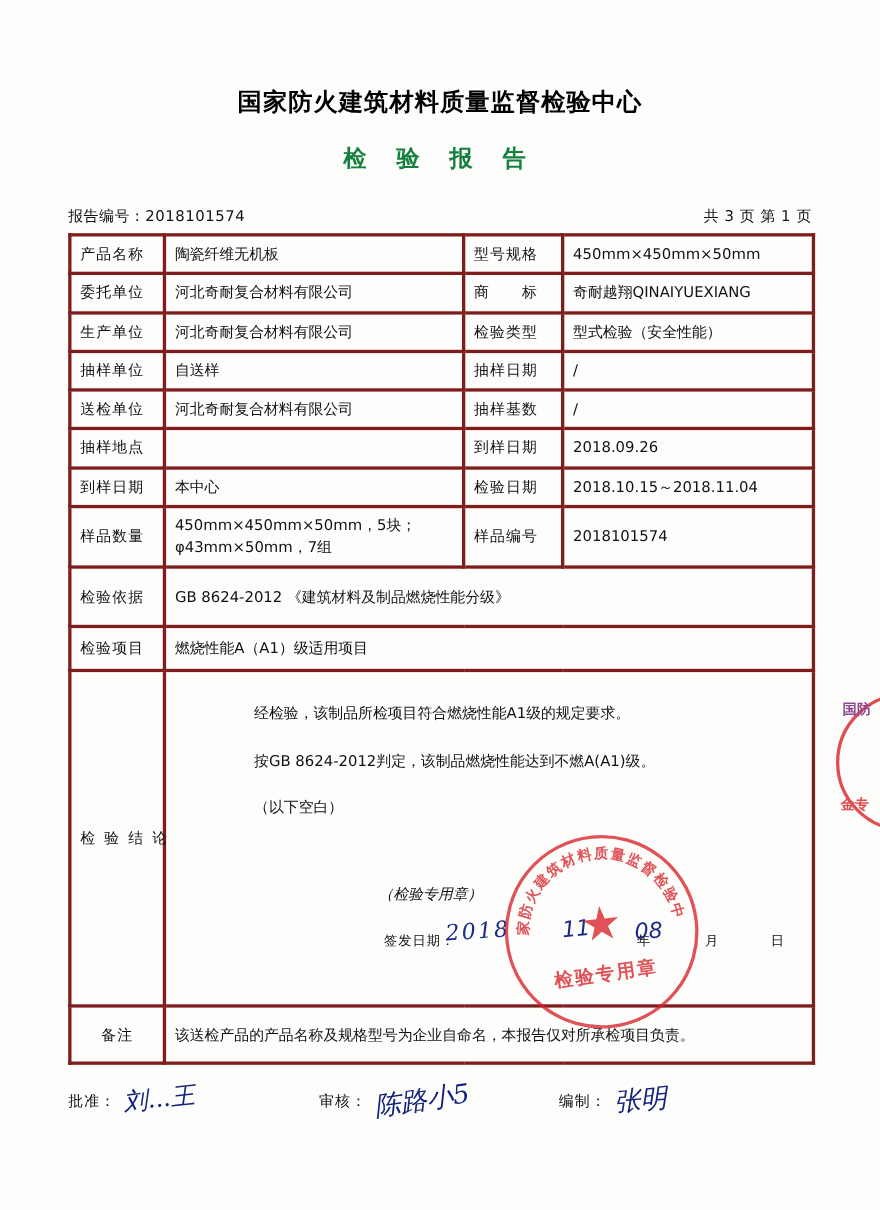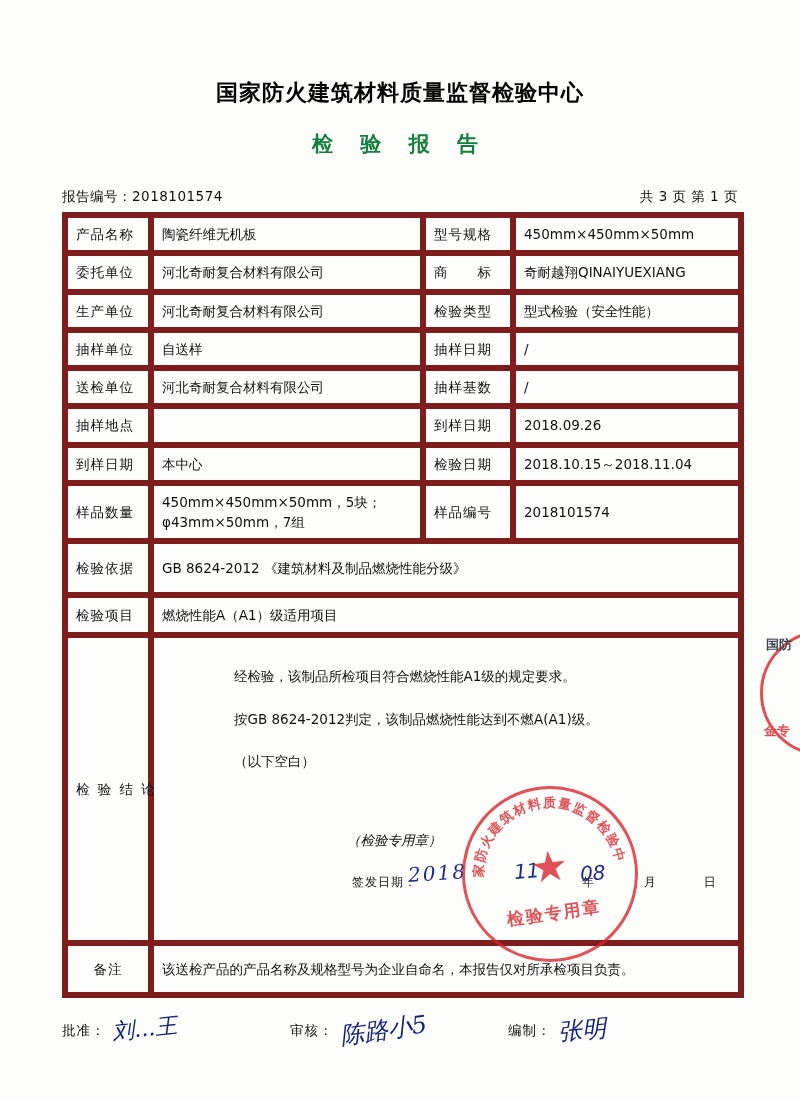--- a/index.html
+++ b/index.html
@@ -46,21 +46,21 @@
   .meta-left { letter-spacing: 0.5px; }
   .meta-right { letter-spacing: 0.5px; }
 
   table.report {
     border-collapse: collapse;
     margin: 0 62px;
     width: 676px;
     table-layout: fixed;
   }
   table.report td {
-    border: 6px solid #7f1d1d;
+    border: 3px solid #7f1d1d;
     font-size: 13.5px;
     padding: 6px 8px;
     vertical-align: middle;
     line-height: 1.5;
   }
   .lbl {
     text-align: left;
     letter-spacing: 1px;
     white-space: nowrap;
   }
@@ -179,21 +179,21 @@
   .side-seal .circ {
     position: absolute;
     left: 0px;
     top: 10px;
     width: 120px;
     height: 120px;
     border: 3px solid #d8232a;
     border-radius: 50%;
   }
   .side-seal .t1 {
-    position: absolute; left: 6px; top: 16px; color:#0f172a; font-size: 13px; font-weight: bold;
+    position: absolute; left: 6px; top: 16px; color:#701a75; font-size: 13px; font-weight: bold;
   }
   .side-seal .t2 {
     position: absolute; left: 4px; top: 102px; color:#d8232a; font-size: 13px; font-weight: bold;
   }
 
   .footer {
     display: flex;
     margin: 16px 62px 0 62px;
     font-size: 13.5px;
     align-items: flex-start;

